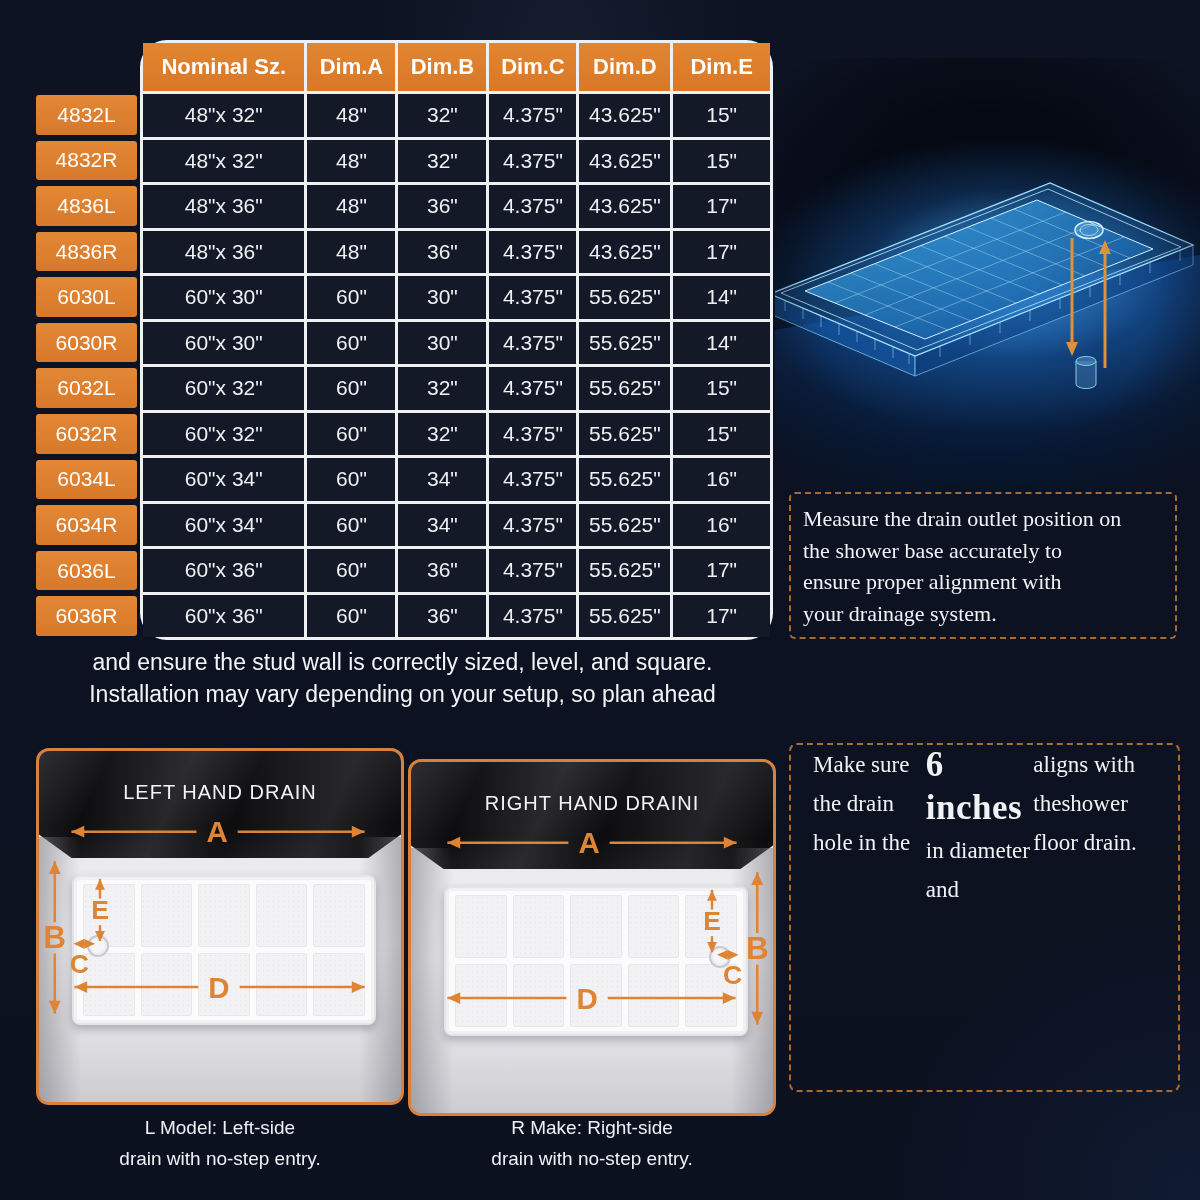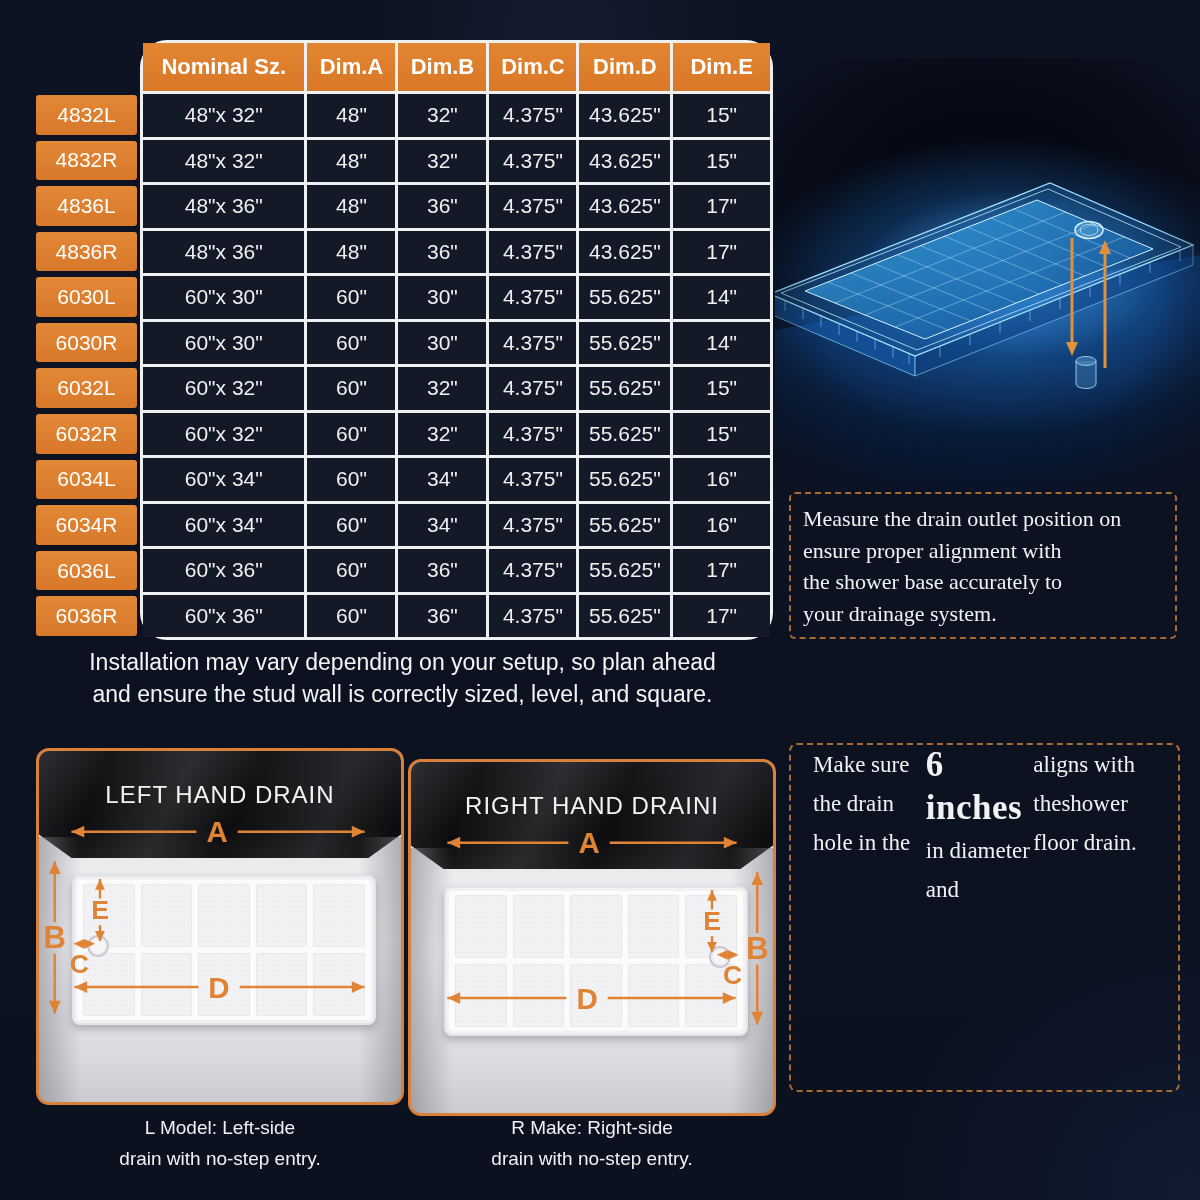--- a/index.html
+++ b/index.html
@@ -57,21 +57,21 @@
   .panel-wall { position:absolute; left:0; top:0; width:100%; height:107px;
     background:
       linear-gradient(115deg, rgba(70,70,75,0.5) 0%, transparent 18%, rgba(90,90,95,0.35) 38%, transparent 55%, rgba(70,70,76,0.4) 78%, transparent 95%),
       linear-gradient(180deg,#17171a,#0c0c0e 70%,#141416);
     clip-path:polygon(0 0,100% 0,100% 78%,91% 100%,9% 100%,0 78%); }
   .side-shade-l { position:absolute; left:0; top:86px; width:42px; bottom:0;
     background:linear-gradient(90deg, rgba(125,125,132,0.55), rgba(125,125,132,0)); }
   .side-shade-r { position:absolute; right:0; top:86px; width:42px; bottom:0;
     background:linear-gradient(270deg, rgba(125,125,132,0.55), rgba(125,125,132,0)); }
   .panel-title { position:absolute; top:30px; left:0; width:100%; text-align:center;
-    color:#f3f3f5; font-size:24px; letter-spacing:1px; z-index:3; }
+    color:#f3f3f5; font-size:20px; letter-spacing:1px; z-index:3; }
   .shower-base { position:absolute; left:33px; top:124px; width:304px; height:150px;
     background:#fbfbfc; border:2px solid #e4e4e8; border-radius:8px;
     box-shadow:0 4px 8px rgba(70,70,85,0.35), inset 0 0 0 3px #f1f1f4; }
   .base-grid { position:absolute; left:9px; right:9px; top:7px; bottom:7px;
     display:grid; grid-template-columns:repeat(5,1fr); grid-template-rows:repeat(2,1fr); gap:6px; }
   .base-cell { background-color:#f2f2f4; border-radius:2px;
     box-shadow:inset 0 0 0 1px #e8e8ec;
     background-image:radial-gradient(#e3e3e8 0.8px, transparent 0.9px);
     background-size:5px 5px; }
   .drain { position:absolute; width:22px; height:22px; border:2px solid #c8c8cf; border-radius:50%;
@@ -192,22 +192,22 @@
 
     <div class="td">60"x 36"</div>
     <div class="td">60"</div>
     <div class="td">36"</div>
     <div class="td">4.375"</div>
     <div class="td">55.625"</div>
     <div class="td">17"</div>
   </div>
 
   <div class="install-note">
+    <div>and ensure the stud wall is correctly sized, level, and square.</div>
     <div>Installation may vary depending on your setup, so plan ahead</div>
-    <div>and ensure the stud wall is correctly sized, level, and square.</div>
   </div>
 
   <svg class="scene" viewBox="0 0 425 437" xmlns="http://www.w3.org/2000/svg">
     <defs>
       <linearGradient id="sceneBg" x1="0" y1="0" x2="0" y2="1">
         <stop offset="0" stop-color="#05070f"></stop>
           <stop offset="1" stop-color="#071226"></stop>
       </linearGradient>
       <linearGradient id="floorGrad" x1="0" y1="0" x2="0" y2="1">
         <stop offset="0" stop-color="#0d3163"></stop>
@@ -250,22 +250,22 @@
     <polygon points="291,284 303,284 297,298" fill="#e0913c"></polygon>
     <line x1="330" y1="310" x2="330" y2="196" stroke="#e0913c" stroke-width="3"></line>
     <polygon points="324,196 336,196 330,182" fill="#e0913c"></polygon>
 
     <path d="M301,303 L301,326 A10,4.5 0 0 0 321,326 L321,303" fill="rgba(90,160,220,0.3)" stroke="#8fc8ee" stroke-width="1"></path>
     <ellipse cx="311" cy="303" rx="10" ry="4.5" fill="rgba(120,190,240,0.35)" stroke="#8fc8ee" stroke-width="1"></ellipse>
   </svg>
 
   <div class="note-box measure-box">
     <div>Measure the drain outlet position on</div>
+    <div>the shower base accurately to</div>
     <div>ensure proper alignment with</div>
-    <div>the shower base accurately to</div>
     <div>your drainage system.</div>
   </div>
 
   <div class="panel panel-left">
     <div class="panel-wall"></div>
     <div class="side-shade-l"></div>
     <div class="side-shade-r"></div>
     <div class="panel-title">LEFT HAND DRAIN</div>
     <div class="shower-base">
       <div class="base-grid">

